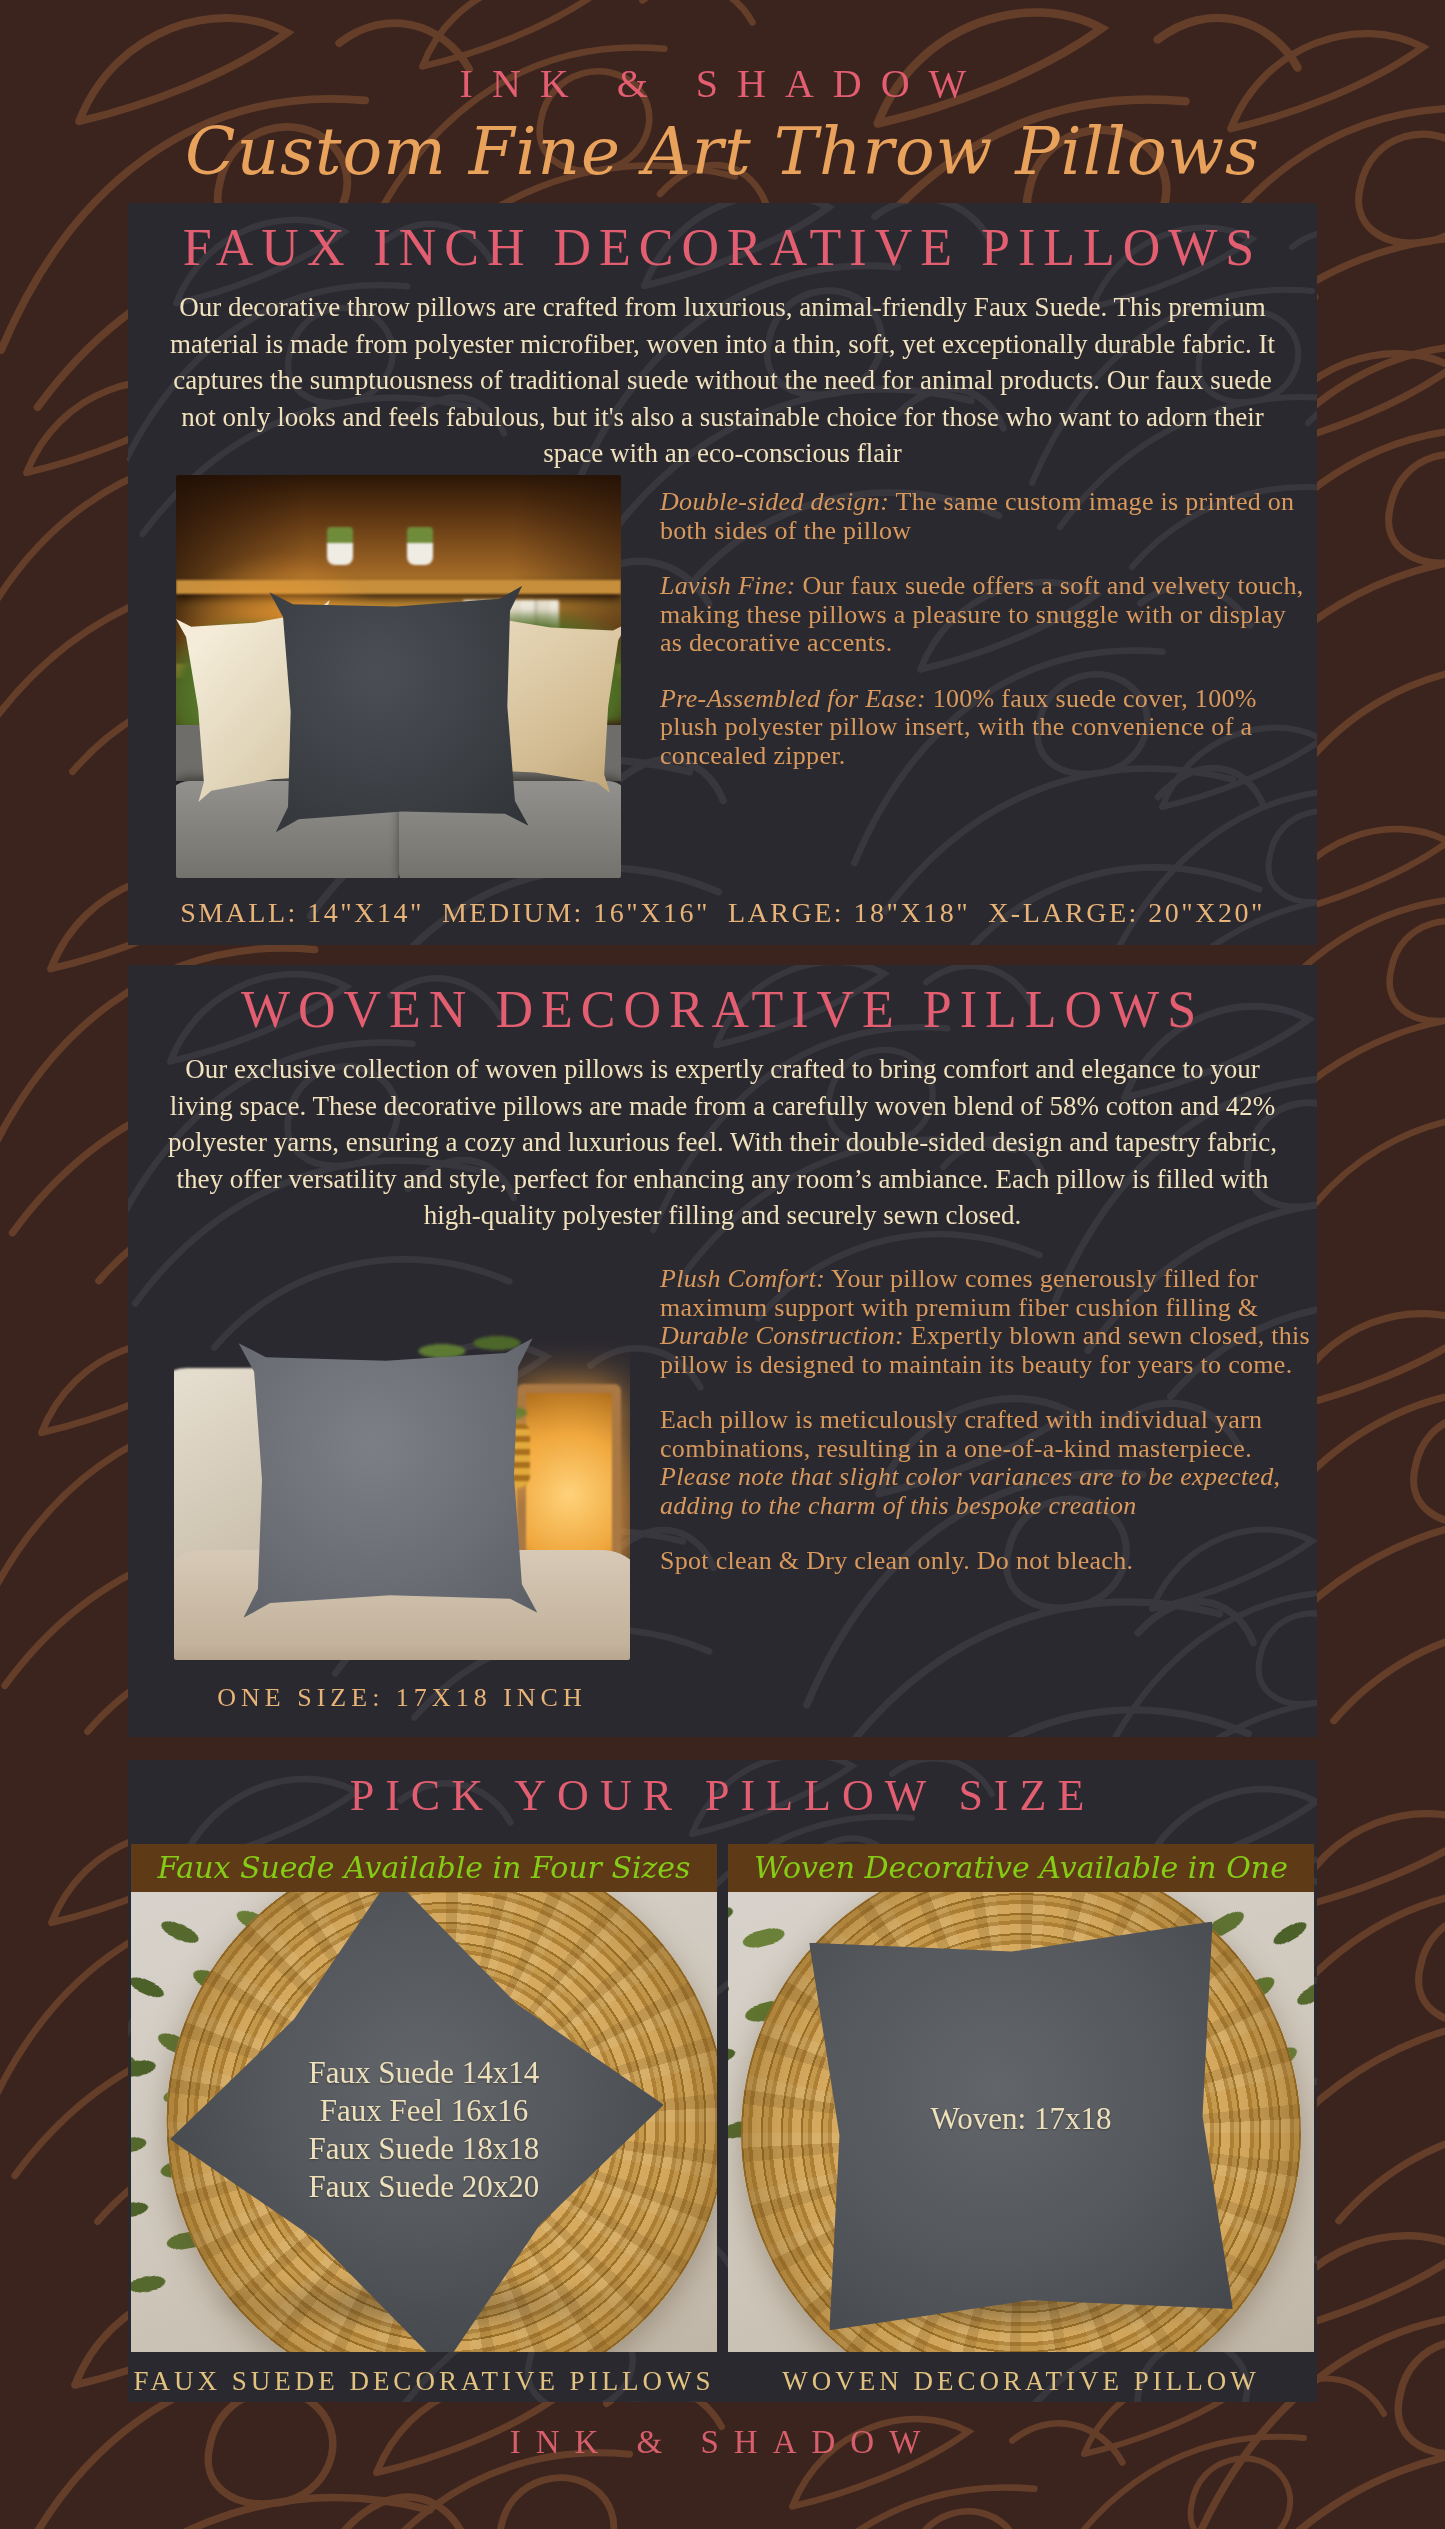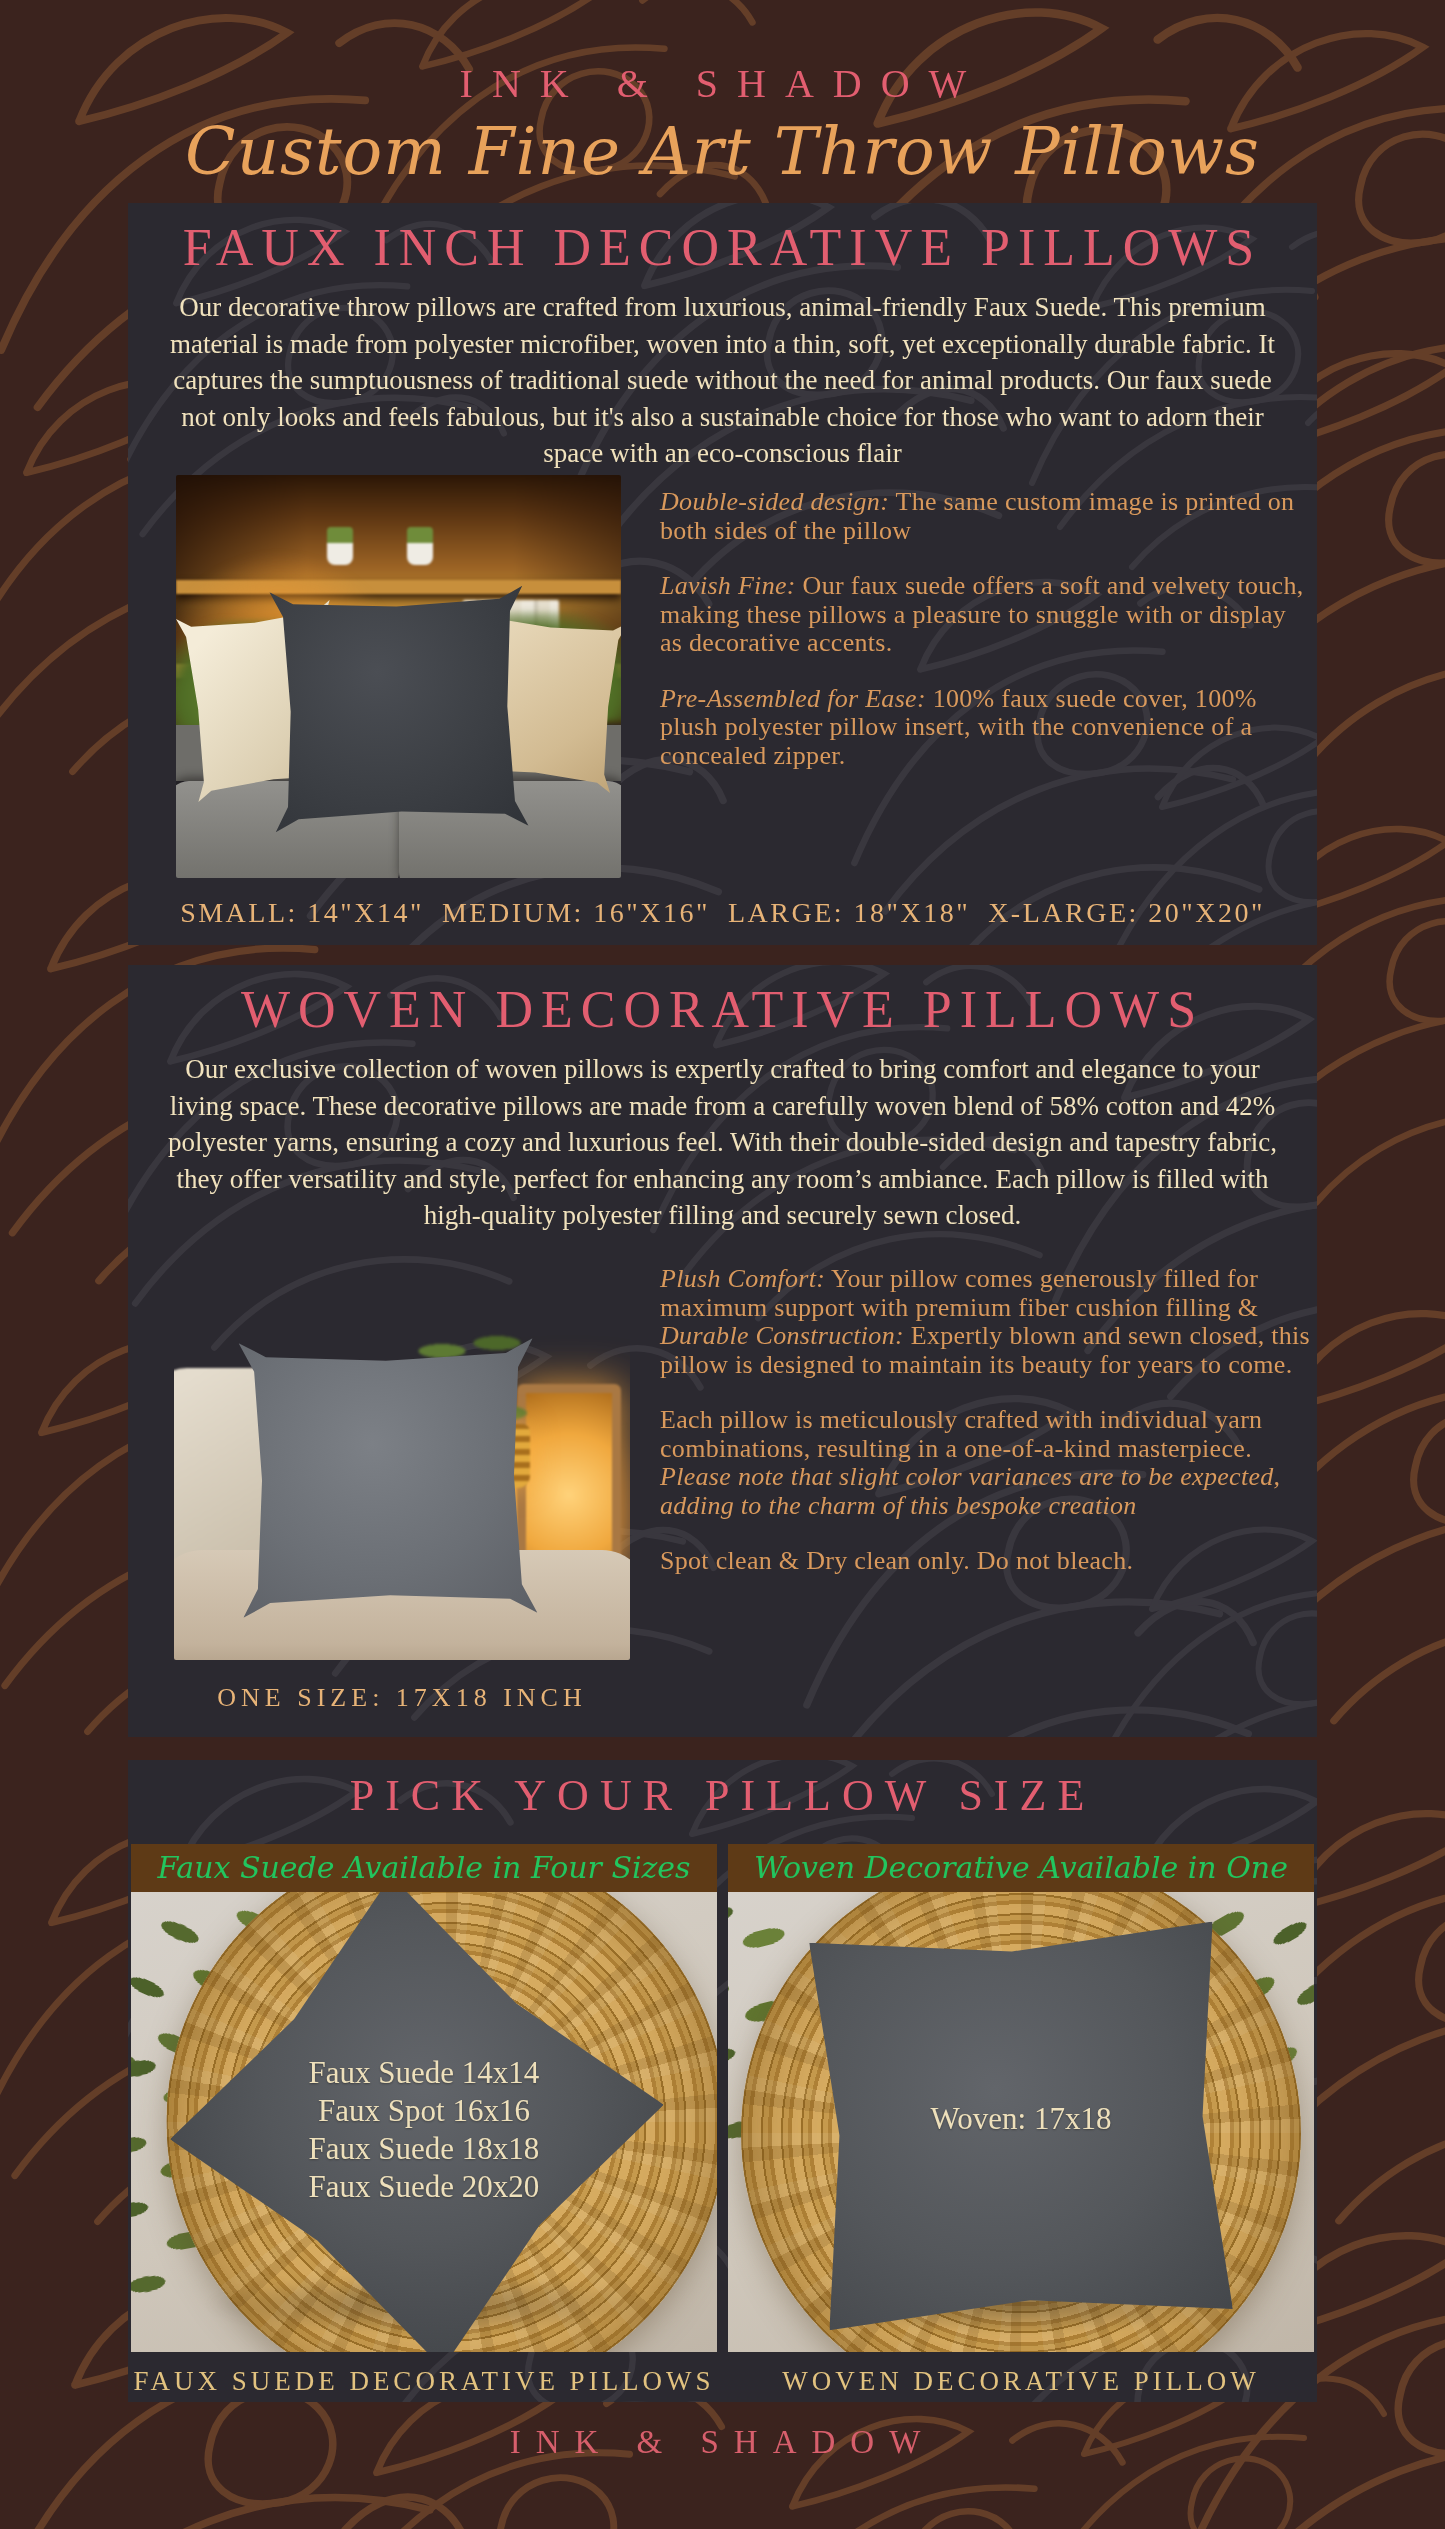--- a/index.html
+++ b/index.html
@@ -161,21 +161,21 @@
     background:radial-gradient(circle at 45% 38%,#7c8086 0%,#6b6f75 55%,#5b5e64 100%);
     clip-path:polygon(1% 2%,10% 7%,50% 9%,90% 7%,99% 2%,94% 12%,92% 50%,94% 88%,99% 98%,90% 93%,50% 91%,10% 93%,1% 98%,6% 88%,8% 50%,6% 12%);
   }
 
   
   .col{position:absolute;top:84px;width:586px;margin:0;}
   .colL{left:3px;}
   .colR{left:600px;}
   .bar{
     height:48px;line-height:48px;text-align:center;background:#5e3a16;
-    color:#22c55e;font-style:italic;font-size:30px;font-family:"DejaVu Serif", serif;
+    color:#84cc16;font-style:italic;font-size:30px;font-family:"DejaVu Serif", serif;
   }
   .wphoto{position:relative;width:100%;height:460px;overflow:hidden;}
   .w-bg{position:absolute;inset:0;background:linear-gradient(160deg,#d7d2cb 0%,#cfc7bb 55%,#c0b6a8 100%);}
   .w-basket{
     position:absolute;width:560px;height:560px;border-radius:50%;
     background:
       repeating-conic-gradient(rgba(95,62,16,.16) 0deg 3deg, rgba(255,250,235,.08) 3deg 6deg, rgba(0,0,0,0) 6deg 12deg),
       repeating-radial-gradient(circle at 50% 50%, #d6ab60 0 9px, #b08237 9px 13px, #c79b4e 13px 18px, #9c7129 18px 20px);
     box-shadow:inset 0 0 70px rgba(110,72,18,.55), 0 10px 30px rgba(90,70,40,.35);
   }
@@ -350,21 +350,21 @@
       <div class="bar">Faux Suede Available in Four Sizes</div>
       <div class="wphoto">
         <div class="w-bg"></div>
         <div class="branch b-tl"></div>
         <div class="branch b-l"></div>
         <div class="w-basket"></div>
         <div class="w-shadow"></div>
         <div class="w-pillow"></div>
         <div class="w-overlay">
             <div class="oline">Faux Suede 14x14</div>
-            <div class="oline">Faux Spot 16x16</div>
+            <div class="oline">Faux Feel 16x16</div>
             <div class="oline">Faux Suede 18x18</div>
             <div class="oline">Faux Suede 20x20</div>
           </div>
       </div>
       <figcaption class="caption">FAUX SUEDE DECORATIVE PILLOWS</figcaption>
     </figure>
 
     <figure class="col colR">
       <div class="bar">Woven Decorative Available in One Size</div>
       <div class="wphoto">

